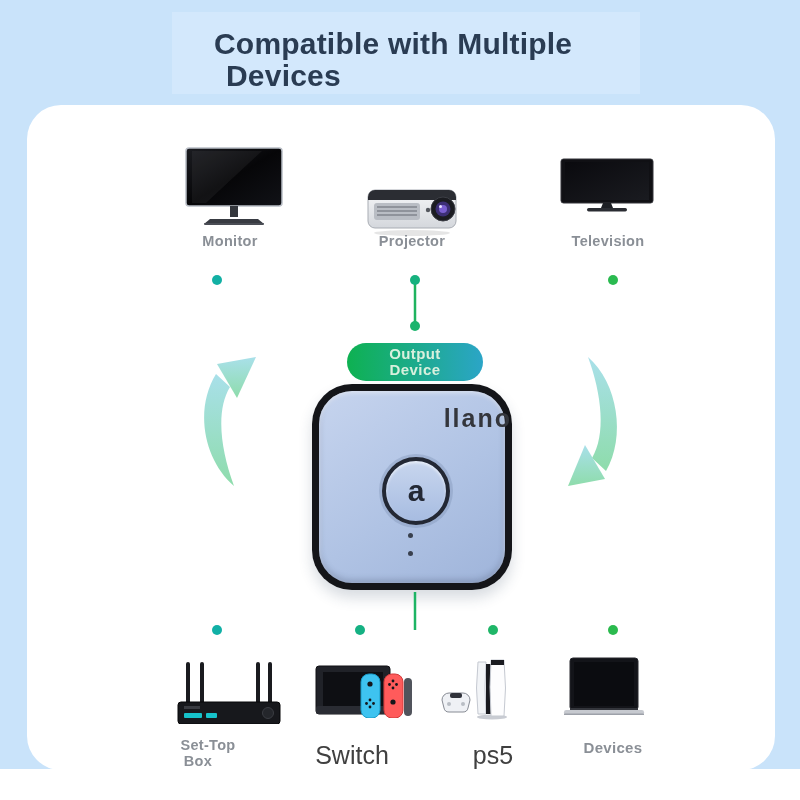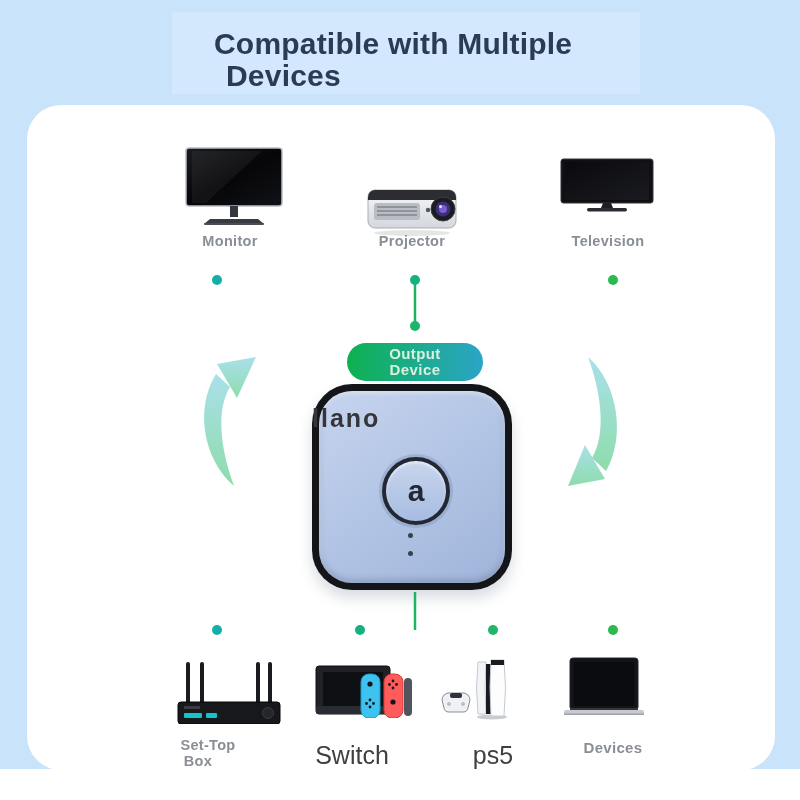--- a/index.html
+++ b/index.html
@@ -13,21 +13,21 @@
   .big-label{font-size:25px;font-weight:400;color:#404040;text-align:center;}
   .pill{left:347px;top:343px;width:136px;height:38px;border-radius:19px;
         background:linear-gradient(90deg,#0eb151,#2ba5c7);
         display:flex;flex-direction:column;align-items:center;justify-content:center;text-align:center;}
   .pill span{font-size:15px;font-weight:700;color:#d8f0dd;line-height:16px;letter-spacing:.4px;}
   .hub-shell{left:312px;top:384px;width:200px;height:206px;border-radius:40px;background:#141519;
              box-shadow:0 8px 14px rgba(40,60,90,.18);}
   .hub-face{left:319px;top:391px;width:186px;height:192px;border-radius:33px;
             background:linear-gradient(145deg,#c6d4ee 0%,#b0c3e4 55%,#9fb4da 100%);
             box-shadow:inset 0 2px 4px rgba(255,255,255,.5), inset 0 -3px 6px rgba(40,50,80,.25);}
-  .hub-brand{left:312px;top:404px;width:200px;text-align:left;font-size:25px;font-weight:700;
+  .hub-brand{left:312px;top:404px;width:200px;text-align:right;font-size:25px;font-weight:700;
              color:#34363c;letter-spacing:2px;}
   .hub-button{left:382px;top:457px;width:60px;height:60px;border-radius:50%;
               border:4px solid #232834;background:linear-gradient(180deg,#c8d6ee,#a7bce1);
               box-shadow:0 0 0 3px rgba(120,140,175,.35), inset 0 2px 3px rgba(255,255,255,.6);
               display:flex;align-items:center;justify-content:center;}
   .hub-button span{font-size:30px;font-weight:700;color:#232834;line-height:1;}
   .led{width:5px;height:5px;border-radius:50%;background:#39404e;}
 </style>
 </head>
 <body>

